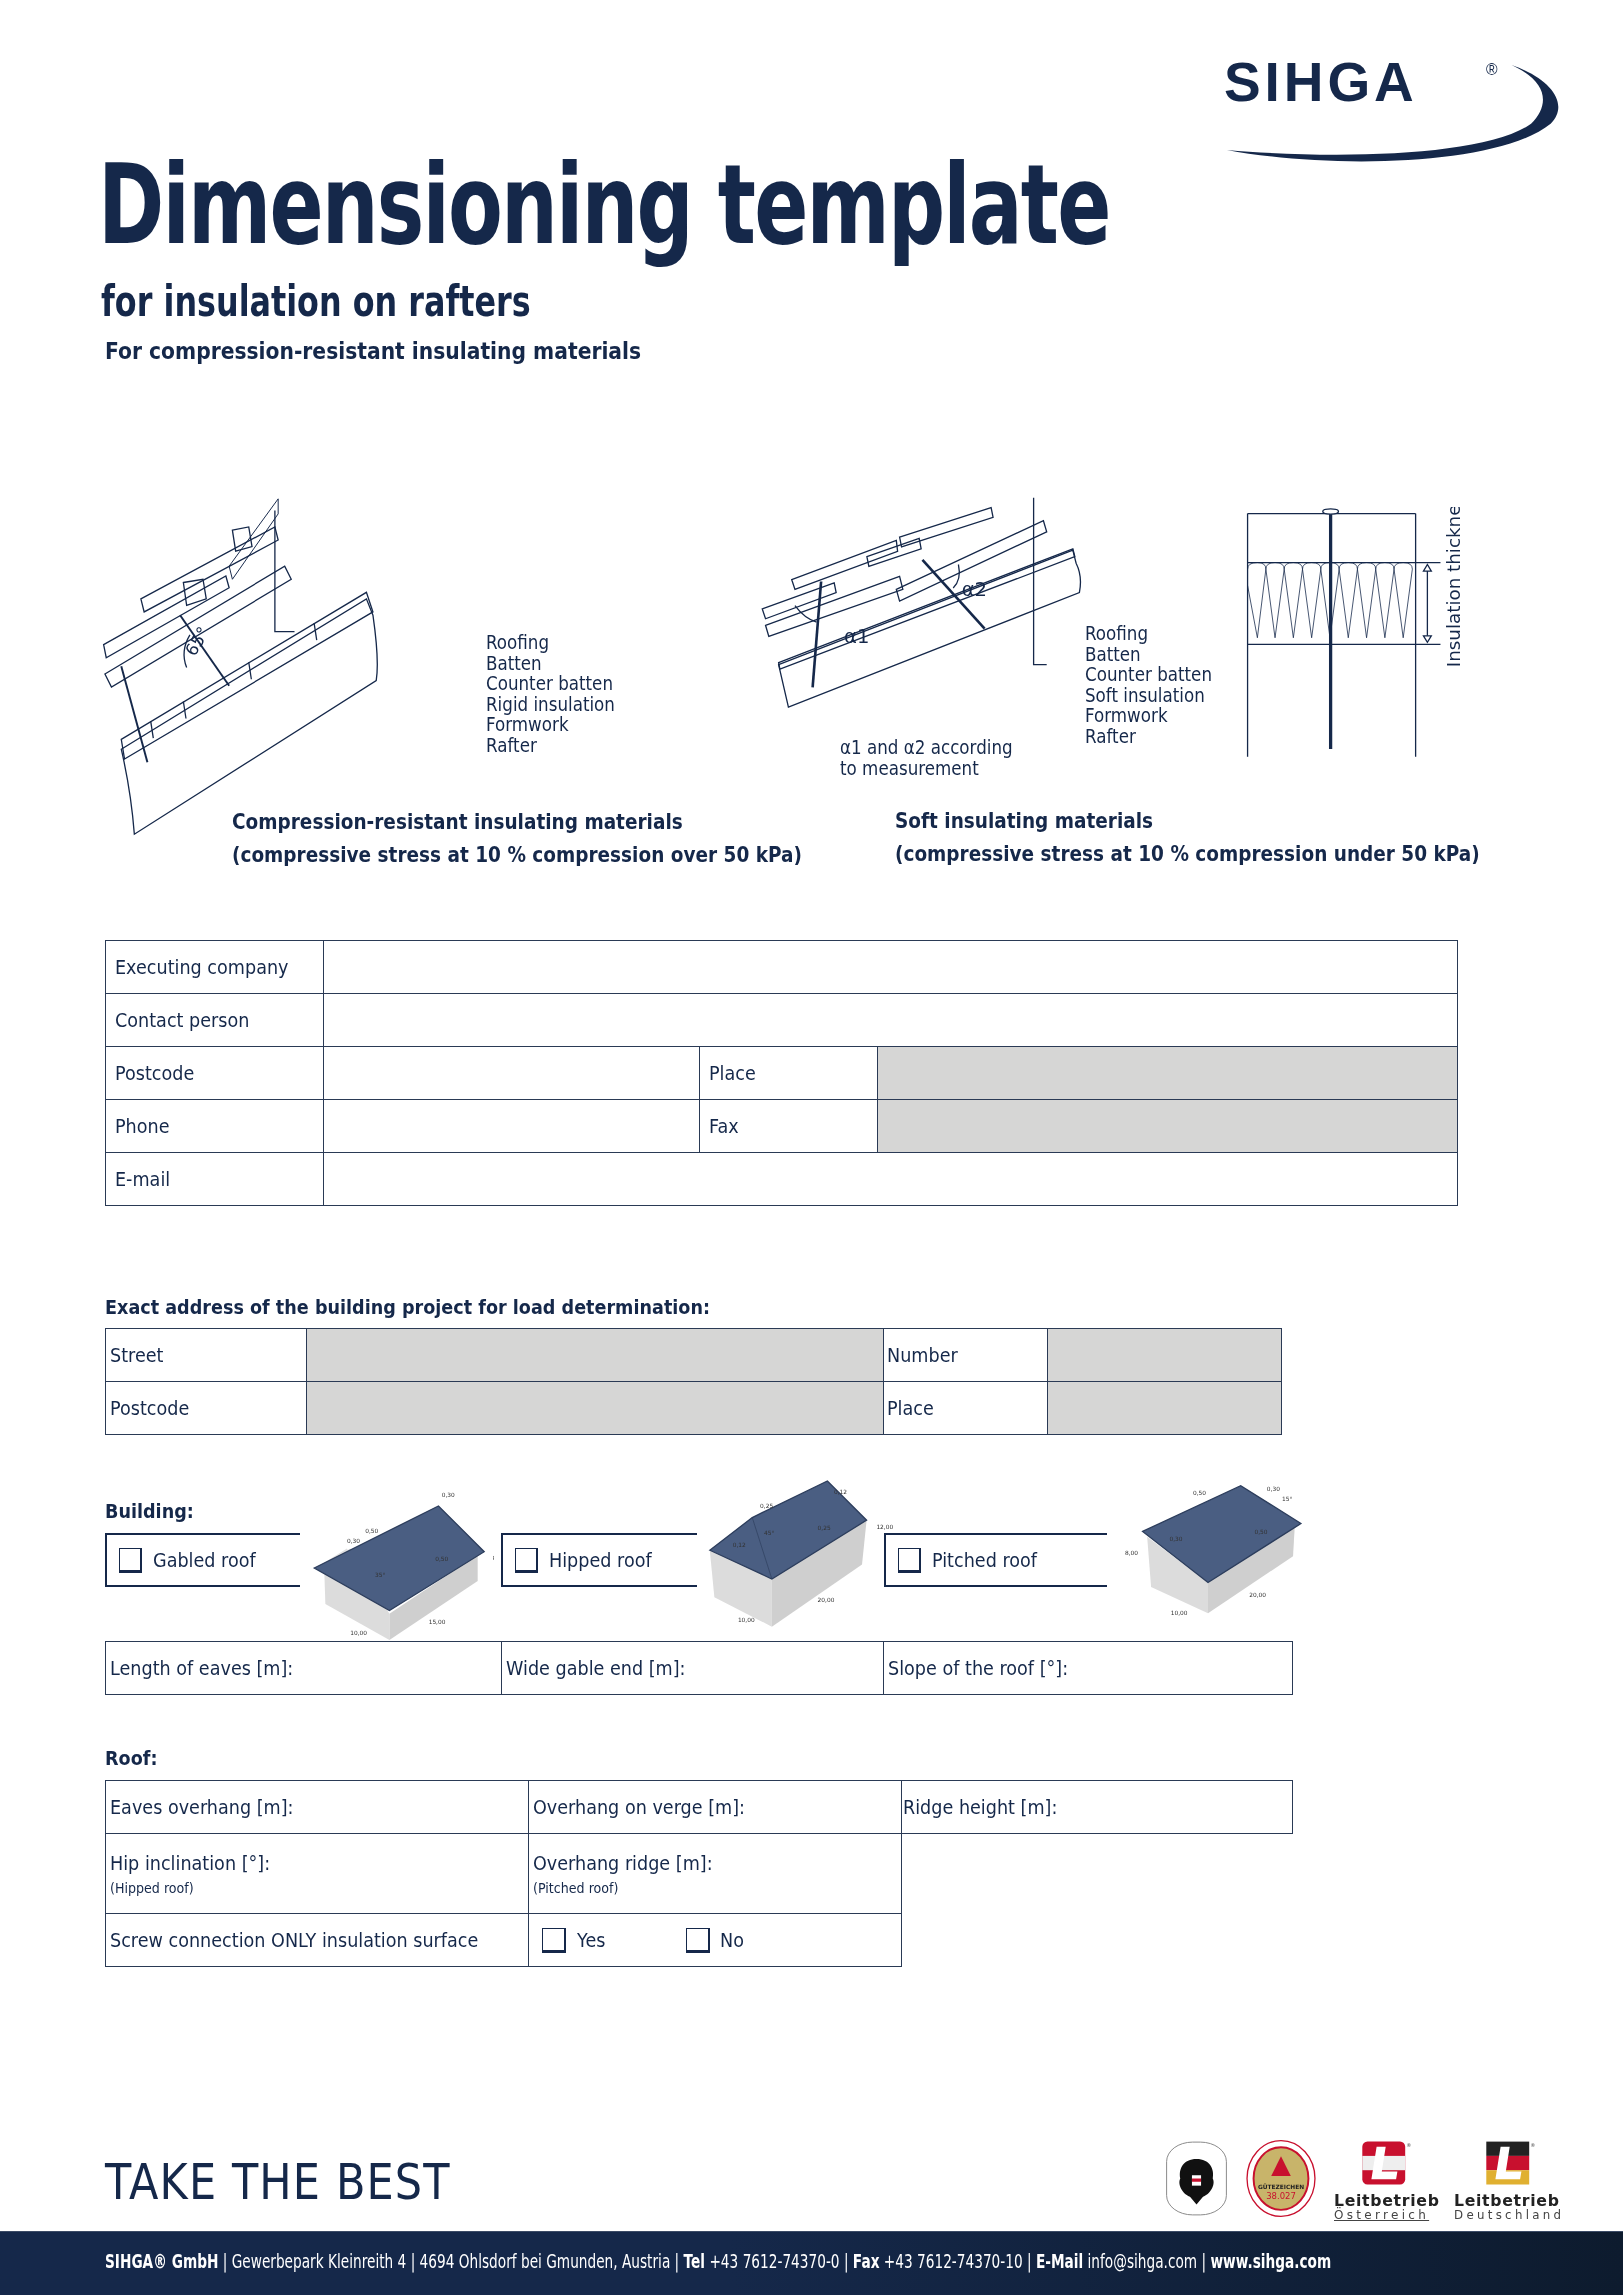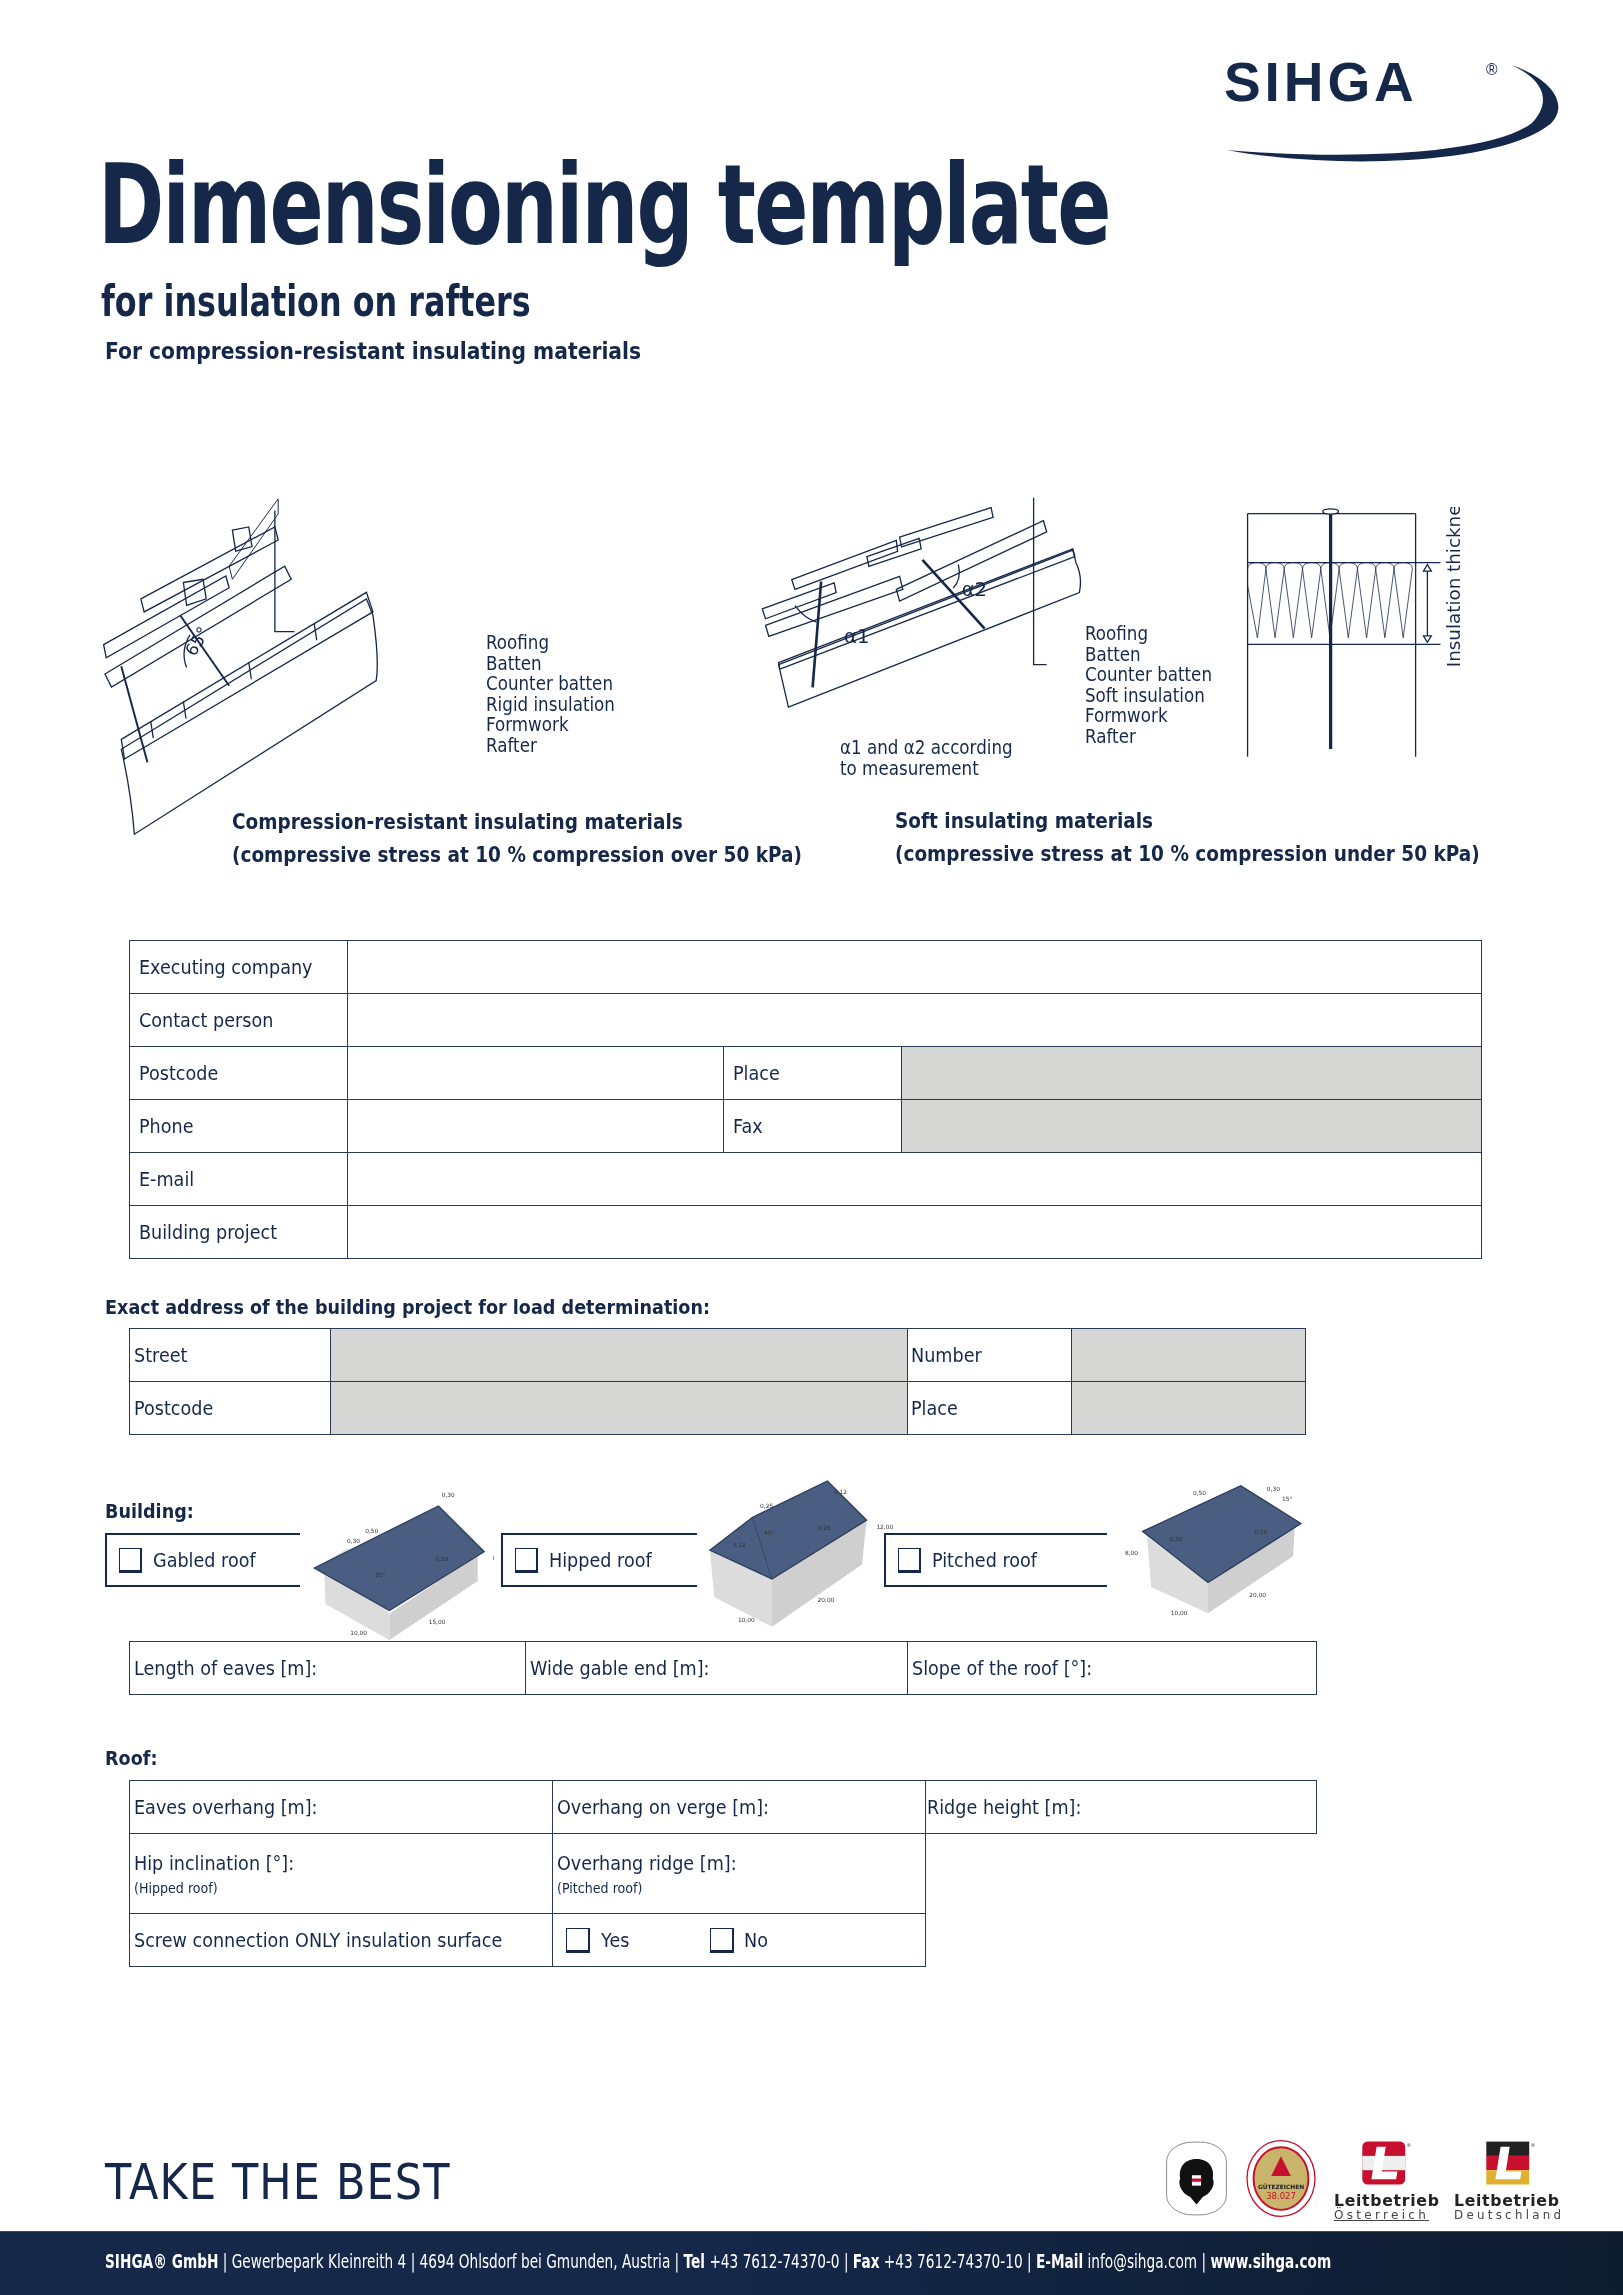--- a/index.html
+++ b/index.html
@@ -16,21 +16,21 @@
   
   #title { left: 98px; top: 149px; font-family: "DejaVu Sans", sans-serif; font-weight: bold; font-size: 111px; line-height: 1; letter-spacing: -2.6px; transform: scaleX(0.72); transform-origin: left top; white-space: nowrap; color:#15284a; }
   #subtitle { left: 101px; top: 280px; font-family: "DejaVu Sans", sans-serif; font-weight: bold; font-size: 43px; line-height: 1; transform: scaleX(0.74); transform-origin: left top; white-space: nowrap; color:#15284a; }
   #subtitle2 { left: 105px; top: 340px; font-family: "DejaVu Sans", sans-serif; font-weight: bold; font-size: 23.6px; line-height: 1; transform: scaleX(0.86); transform-origin: left top; white-space: nowrap; color:#15284a; }
 
   
   .legend { font-family: "DejaVu Sans", sans-serif; font-size: 19px; line-height: 20.6px; color:#15284a; transform: scaleX(0.88); transform-origin: left top; white-space: nowrap; }
   .caption { font-family: "DejaVu Sans", sans-serif; font-weight: bold; font-size: 21px; line-height: 33px; color:#15284a; transform: scaleX(0.88); transform-origin: left top; white-space: nowrap; }
 
   
-  table.form { position: absolute; border-collapse: collapse; margin-left: 24px; }
+  table.form { position: absolute; border-collapse: collapse; }
   table.form td { border: 1.3px solid #2a3a55; height: 53px; font-family: "DejaVu Sans", sans-serif; font-size: 20px; color:#15284a; padding: 0 0 0 9.2px; vertical-align: middle; white-space: nowrap; }
   table.form td.in { padding: 0; }
   table.form td.grey { background: #d6d6d5; }
   .lbl { display: inline-block; transform: scaleX(0.88); transform-origin: left center; }
   .small { display:block; font-size: 14.4px; margin-top: 5.2px; transform: scaleX(0.88); transform-origin: left center; }
   .section-title { font-family: "DejaVu Sans", sans-serif; font-weight: bold; font-size: 20px; color:#15284a; transform: scaleX(0.88); transform-origin: left top; white-space: nowrap; }
 
   
   .optbox { position: absolute; height: 54px; border-top: 2px solid #15284a; border-bottom: 2px solid #15284a; border-left: 2px solid #15284a; display:flex; align-items:center; }
   .cb { width: 23.6px; height: 25px; border: 1.3px solid #15284a; border-bottom: 3.9px solid #15284a; border-right: 2px solid #15284a; background:#fff; margin-left: 11.8px; margin-right: 10.5px; cursor: pointer; }
@@ -176,24 +176,20 @@
   <tr>
     <td><span class="lbl">Phone</span></td>
     <td class="in"></td>
     <td><span class="lbl">Fax</span></td>
     <td class="in grey"></td>
   </tr>
   <tr>
     <td><span class="lbl">E-mail</span></td>
     <td colspan="3" class="in"></td>
   </tr>
-  <tr>
-    <td><span class="lbl">Building project</span></td>
-    <td colspan="3" class="in"></td>
-  </tr>
 </tbody>
   </table>
 
 <div class="abs section-title" style="left:105px; top:1295px;">Exact address of the building project for load determination:</div>
 <table class="form" style="left:105px; top:1328px; width:1177px;">
   <colgroup>
       <col style="width:220px">
       <col style="width:679px">
       <col style="width:178px">
       <col style="width:276px">

